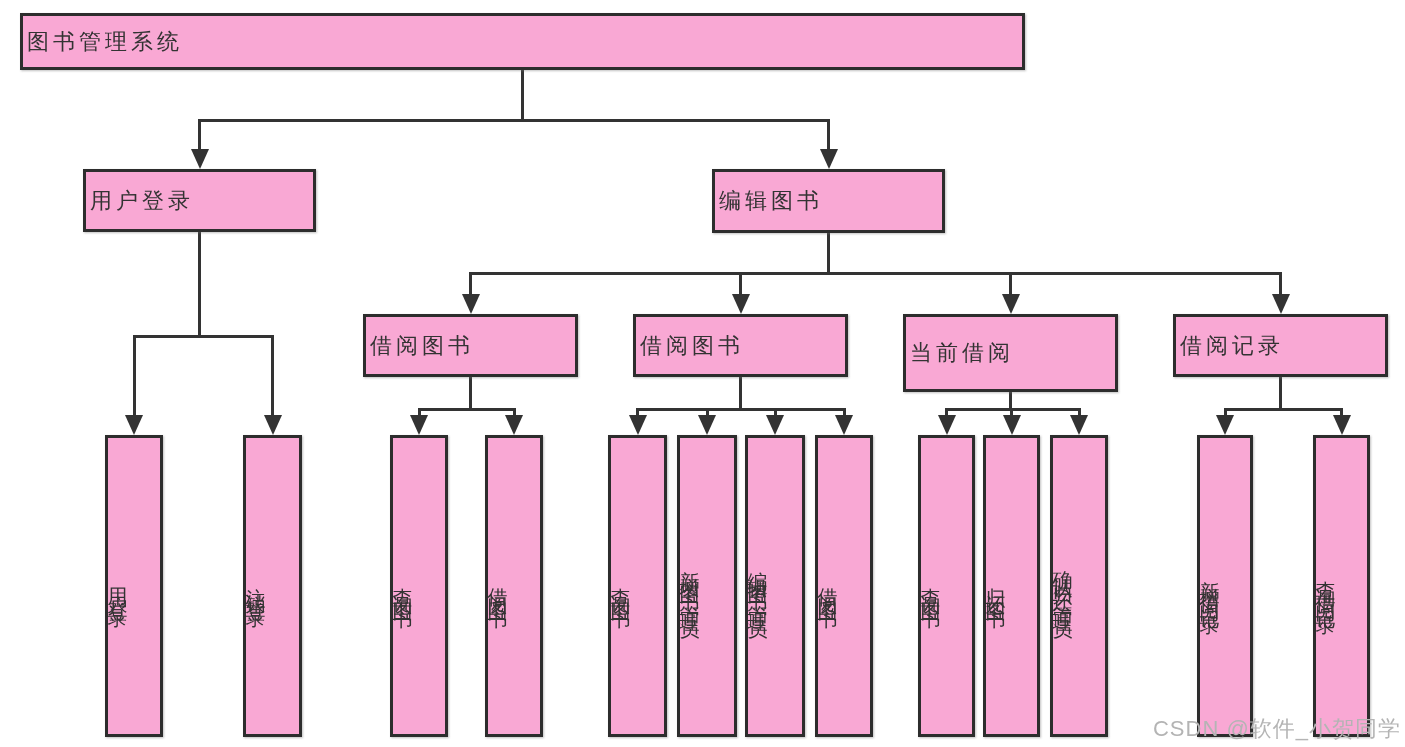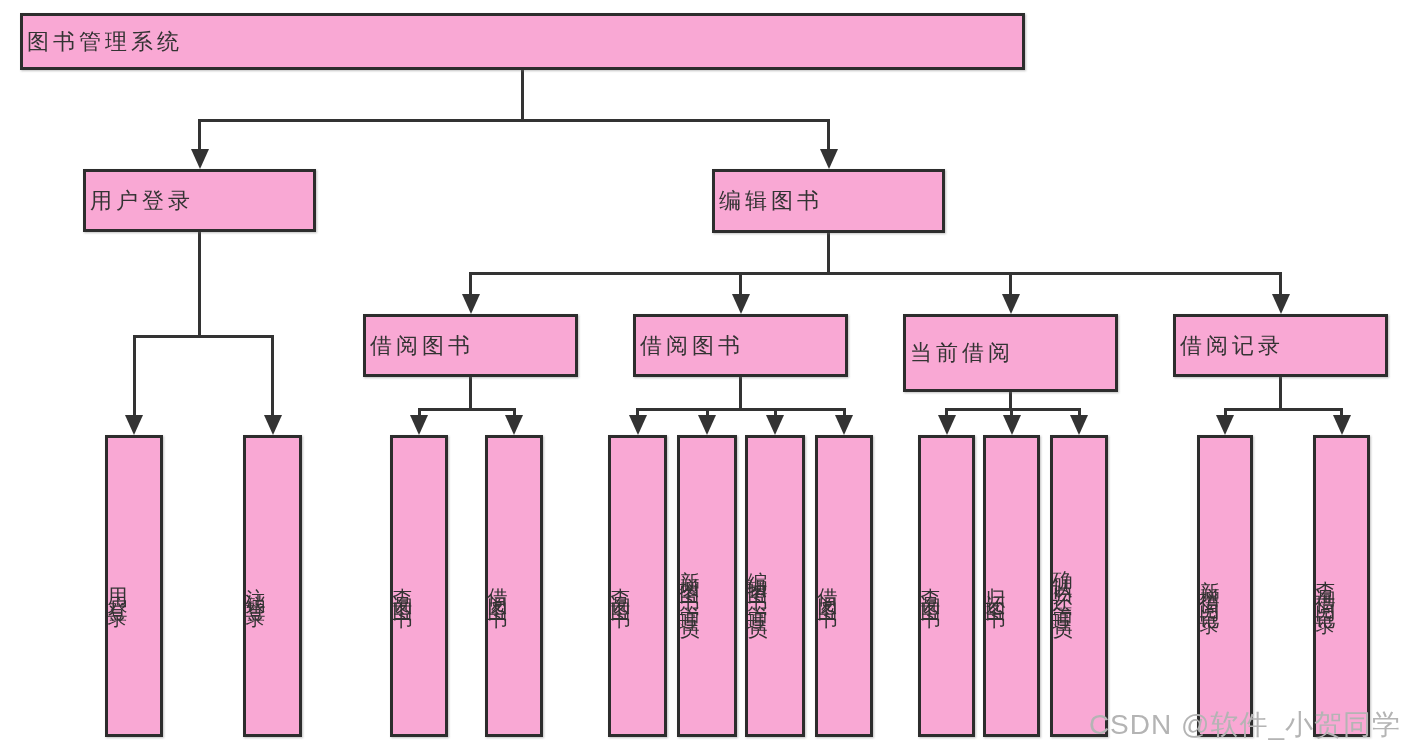--- a/index.html
+++ b/index.html
@@ -55,21 +55,21 @@
     height: 0;
     border-left: 9px solid transparent;
     border-right: 9px solid transparent;
     border-top: 20px solid #333333;
     z-index: 1;
   }
   .watermark {
     position: absolute;
     right: 4px;
     bottom: 3px;
-    font-size: 28px;
+    font-size: 22px;
     color: #b4b4b4;
     letter-spacing: 1px;
     z-index: 3;
     white-space: nowrap;
   }
 </style>
 </head>
 <body>
 
 <div id="stage">

